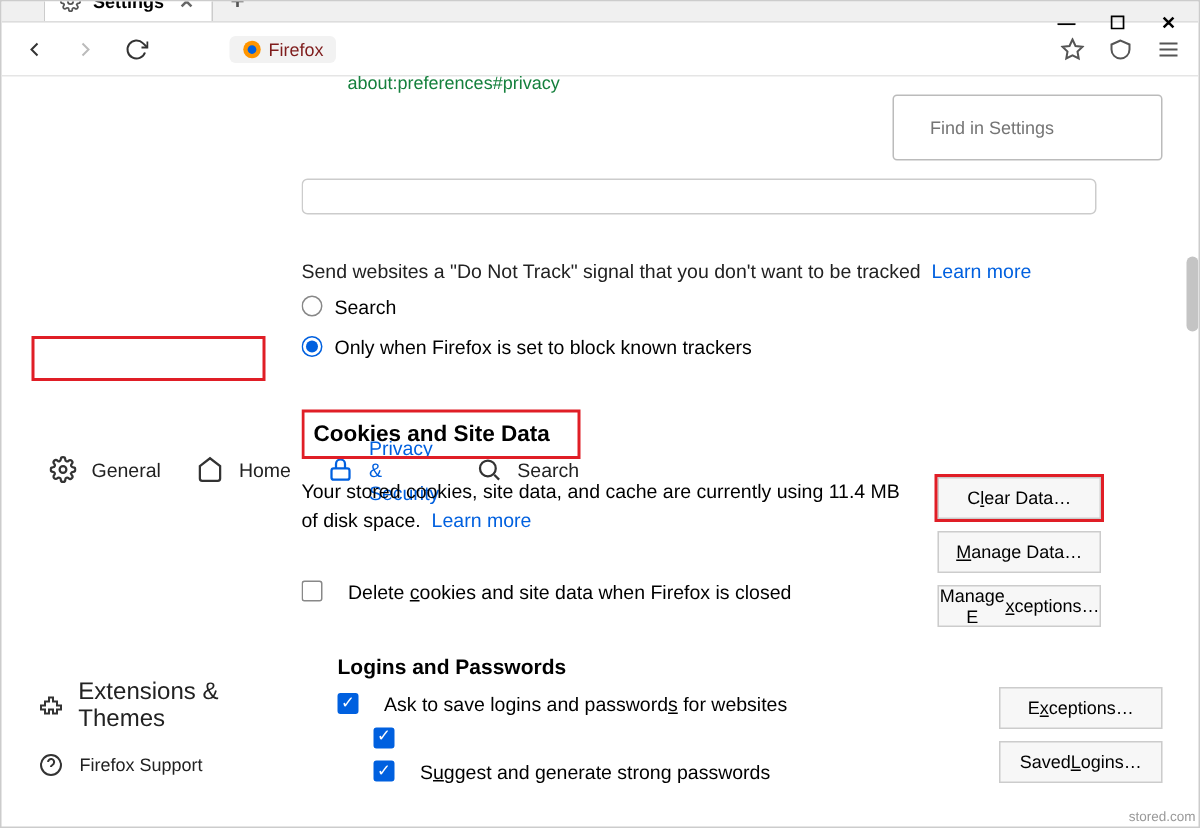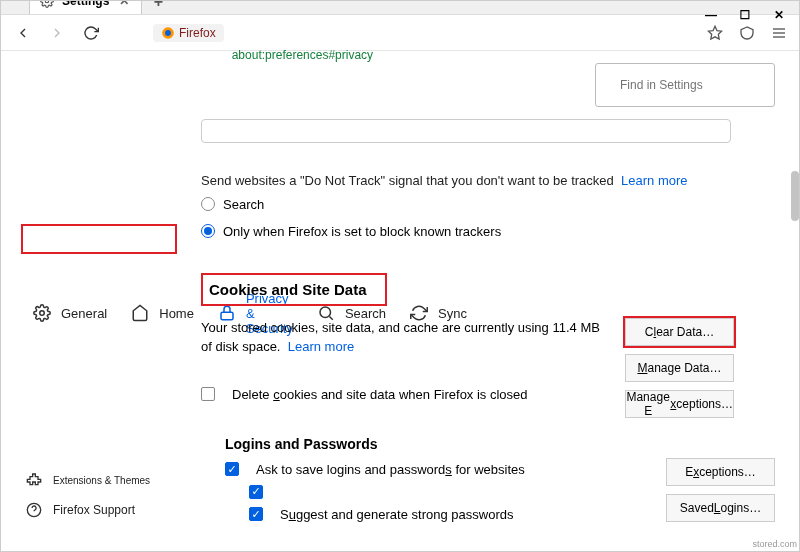--- a/index.html
+++ b/index.html
@@ -178,40 +178,30 @@
     </div>
     <div class="side-item">
       <span class="ic">
         <svg viewBox="0 0 24 24" width="18" height="18" stroke="#333" fill="none" stroke-width="2">
             <circle cx="11" cy="11" r="7"></circle>
             <line x1="21" y1="21" x2="16.65" y2="16.65"></line>
           </svg>
       </span>
       <span>Search</span>
     </div>
-    <div class="side-item">
-      <span class="ic">
-        <svg viewBox="0 0 24 24" width="18" height="18" stroke="#333" fill="none" stroke-width="2">
-            <path d="M23 4v6h-6"></path>
-            <path d="M1 20v-6h6"></path>
-            <path d="M3.51 9a9 9 0 0 1 14.85-3.36L23 10M1 14l4.64 4.36A9 9 0 0 0 20.49 15"></path>
-          </svg>
-      </span>
-      <span>Sync</span>
-    </div>
     <div class="side-highlight"></div>
 
     <div class="side-footer">
       <div class="side-item" style="padding:2px 0;">
         <span class="ic">
           <svg viewBox="0 0 24 24" width="16" height="16" stroke="#333" fill="none" stroke-width="2">
               <path d="M14 3h-4v4H6v4H2v4h4v4h4v-4h4v4h4v-4h4v-4h-4V7h-4z"></path>
             </svg>
         </span>
-        <span style="font-size:10px;">Extensions &amp; Themes</span>
+        <span style="font-size:16px;">Extensions &amp; Themes</span>
       </div>
       <div class="side-item" style="padding:2px 0;">
         <span class="ic">
           <svg viewBox="0 0 24 24" width="16" height="16" stroke="#333" fill="none" stroke-width="2">
               <circle cx="12" cy="12" r="10"></circle>
               <path d="M9.1 9a3 3 0 1 1 5.8 1c0 2-3 2-3 4"></path>
               <line x1="12" y1="17" x2="12" y2="17"></line>
             </svg>
         </span>
         <span style="font-size:12px;">Firefox Support</span>

